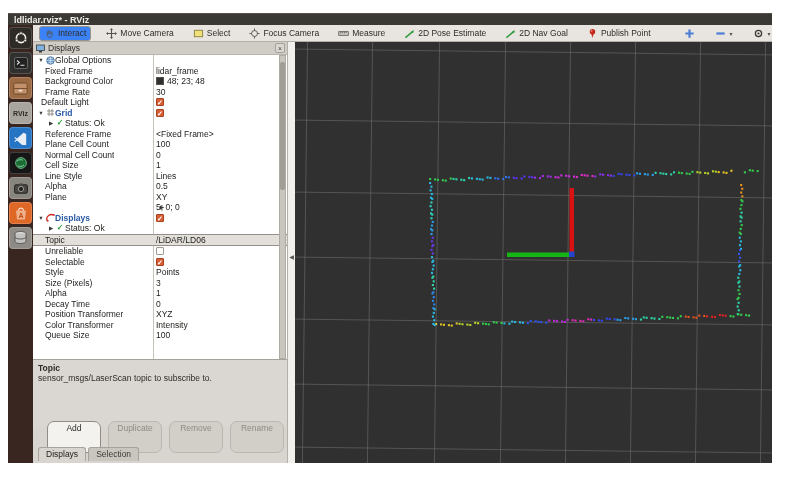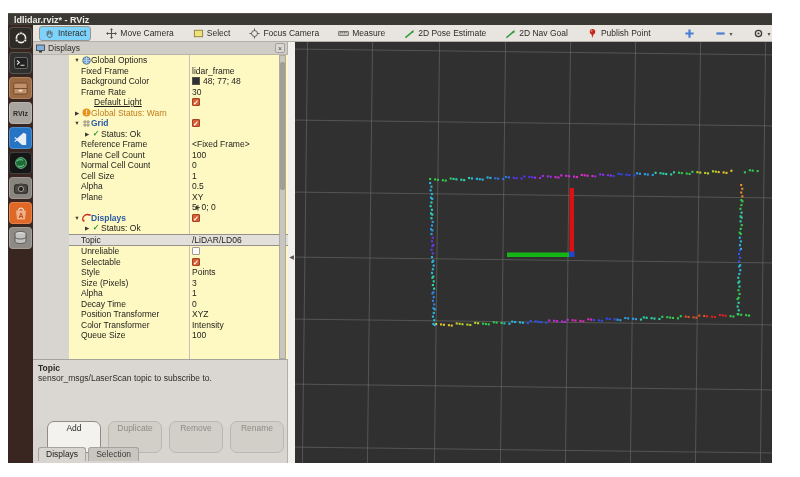--- a/index.html
+++ b/index.html
@@ -7,40 +7,40 @@
 
   
   #titlebar{position:absolute;left:8px;top:13px;width:764px;height:12px;background:#3b3933;
     color:#efece7;font-size:9px;font-weight:bold;line-height:12px;padding-left:6px;box-sizing:border-box;
     border-top:1px solid #55524c;}
   
   #toolbar{position:absolute;left:33px;top:25px;width:739px;height:17px;background:#e8e4df;
     border-bottom:1px solid #b3afa9;display:flex;align-items:center;box-sizing:border-box;padding-left:6px;}
   .tool{display:flex;align-items:center;gap:3px;margin-right:11px;font-size:8.5px;color:#2e2c28;
     padding:1px 4px;border-radius:3px;white-space:nowrap;}
-  .tool.active{background:#7dd3fc;border:1px solid #97938c;}
+  .tool.active{background:#3b82f6;border:1px solid #97938c;}
   .tool svg{display:block;}
   .caret{font-size:6px;color:#55524c;margin-left:1px;}
   #extra-tools{display:flex;align-items:center;margin-left:14px;gap:10px;}
 
   
   #launcher{position:absolute;left:8px;top:25px;width:25px;height:438px;background:#3a2620;}
   .ltile{position:absolute;left:1px;width:23px;height:22px;border-radius:4px;border:1px solid rgba(255,255,255,.18);
     box-sizing:border-box;display:flex;align-items:center;justify-content:center;font-size:7px;color:#fff;overflow:hidden;}
 
   
   #panel{position:absolute;left:33px;top:42px;width:255px;height:421px;background:#d8d4cf;box-sizing:border-box;
     border-right:1px solid #b3afa9;}
   #panel-header{position:absolute;left:0;top:0;width:100%;height:13px;background:#d0ccc6;
     border-bottom:1px solid #b8b4ae;display:flex;align-items:center;font-size:8.5px;color:#2e2c28;padding-left:3px;box-sizing:border-box;}
   #panel-header .hicon{margin-right:3px;display:flex;}
   #panel-close{position:absolute;right:2px;top:1px;width:10px;height:10px;border:1px solid #a3a099;background:#dcd8d3;
     font-size:7px;line-height:9px;text-align:center;color:#444;box-sizing:border-box;border-radius:2px;}
 
-  #tree{position:absolute;left:0;top:13px;width:100%;height:304px;background:#fef9c3;overflow:hidden;margin-left:36px;}
+  #tree{position:absolute;left:0;top:13px;width:100%;height:304px;background:#ffffff;overflow:hidden;}
   #tree .coldiv{position:absolute;left:120px;top:0;width:1px;height:100%;background:#c6c2bc;}
   .trow{position:relative;height:10.5px;line-height:10.5px;font-size:8.5px;color:#1e1c19;display:flex;align-items:center;}
   .trow .arrow{width:8px;text-align:center;font-size:5.5px;color:#3c3a36;flex:none;}
   .trow .ticon{width:10px;flex:none;display:flex;align-items:center;justify-content:center;height:100%;}
   .trow .tlabel{white-space:nowrap;overflow:hidden;}
   .trow .tvalue{position:absolute;left:123px;top:0;width:124px;height:100%;display:flex;align-items:center;gap:3px;white-space:nowrap;overflow:hidden;}
   .trow.sel{background:#e3e0db;border-top:1px solid #95918a;border-bottom:1px solid #95918a;}
   .lbl-display{color:#2a5aa4;font-weight:bold;}
   .lbl-warn{color:#bf7b1a;}
   .cbox{width:8px;height:8px;box-sizing:border-box;border:1px solid #a09c95;background:#fdfdfc;border-radius:1px;}
@@ -268,47 +268,36 @@
           <span class="tlabel">Fixed Frame</span>
           <span class="tvalue">
             <span>lidar_frame</span>
           </span>
         </div>
         <div class="trow" style="padding-left: 4px;">
           <span class="arrow"></span>
           <span class="tlabel">Background Color</span>
           <span class="tvalue">
             <span class="swatch" style="background: rgb(48, 48, 48);"></span>
-            <span>48; 77; 48</span>
+            <span>48; 23; 48</span>
           </span>
         </div>
         <div class="trow" style="padding-left: 4px;">
           <span class="arrow"></span>
           <span class="tlabel">Frame Rate</span>
           <span class="tvalue">
             <span>30</span>
           </span>
         </div>
-        <div class="trow" style="padding-left: 17px; text-decoration: underline;">
+        <div class="trow" style="padding-left: 0;">
           <span class="arrow"></span>
           <span class="tlabel">Default Light</span>
           <span class="tvalue">
             <span class="cbox on">✓</span>
           </span>
-        </div>
-        <div class="trow" style="padding-left: 4px;">
-          <span class="arrow">▶</span>
-          <span class="ticon">
-            <svg width="9" height="9" viewBox="0 0 9 9">
-              <circle cx="4.5" cy="4.5" r="4" fill="#e8941c"></circle>
-              <text x="4.5" y="6.8" font-size="6.5" font-weight="bold" fill="#fff" text-anchor="middle" font-family="Liberation Sans">!</text>
-            </svg>
-          </span>
-          <span class="tlabel lbl-warn">Global Status: Warn</span>
-          <span class="tvalue"></span>
         </div>
         <div class="trow" style="padding-left: 4px;">
           <span class="arrow">▼</span>
           <span class="ticon">
             <svg width="9" height="9" viewBox="0 0 9 9">
               <path d="M1 3h7M1 6h7M3 1v7M6 1v7" stroke="#8a8680" stroke-width="0.9"></path>
             </svg>
           </span>
           <span class="tlabel lbl-display">Grid</span>
           <span class="tvalue">
@@ -342,20 +331,27 @@
           <span class="tlabel">Normal Cell Count</span>
           <span class="tvalue">
             <span>0</span>
           </span>
         </div>
         <div class="trow" style="padding-left: 4px;">
           <span class="arrow"></span>
           <span class="tlabel">Cell Size</span>
           <span class="tvalue">
             <span>1</span>
+          </span>
+        </div>
+        <div class="trow" style="padding-left: 4px;">
+          <span class="arrow"></span>
+          <span class="tlabel">Line Style</span>
+          <span class="tvalue">
+            <span>Lines</span>
           </span>
         </div>
         <div class="trow" style="padding-left: 4px;">
           <span class="arrow"></span>
           <span class="tlabel">Alpha</span>
           <span class="tvalue">
             <span>0.5</span>
           </span>
         </div>
         <div class="trow" style="padding-left: 4px;">

